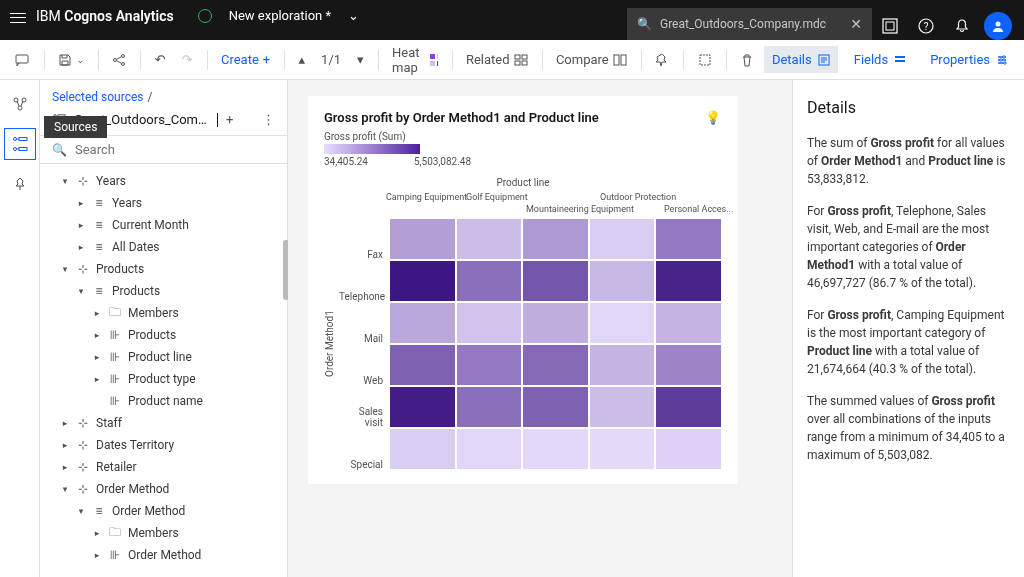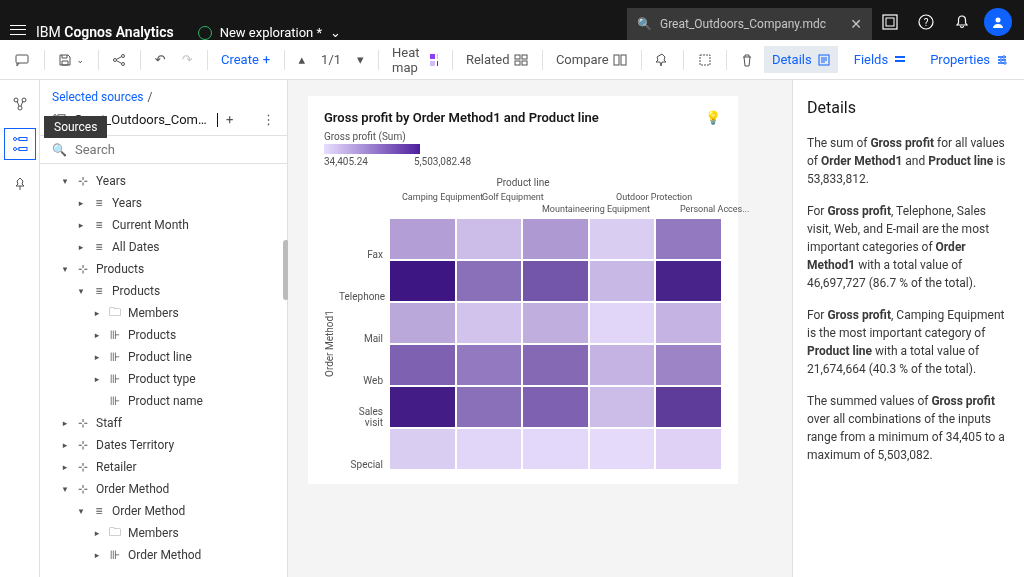--- a/index.html
+++ b/index.html
@@ -1,22 +1,22 @@
 <!DOCTYPE html>
 <html><head>
 <meta charset="utf-8">
 <style>
 *{box-sizing:border-box;margin:0;padding:0;font-family:-apple-system,BlinkMacSystemFont,"Segoe UI",Roboto,Arial,sans-serif}
 body{width:1024px;height:577px;overflow:hidden;background:#f4f4f4;font-size:12px;color:#161616}
-.topbar{height:40px;background:#161616;color:#fff;display:flex;align-items:flex-end;padding:0 8px}
+.topbar{height:40px;background:#161616;color:#fff;display:flex;align-items:flex-start;padding:8px 8px}
 .hamburger{width:20px;height:20px;display:flex;flex-direction:column;justify-content:space-around;padding:3px 2px;margin-right:8px}
 .hamburger span{height:1px;background:#fff}
 .brand{font-size:14px;margin-right:24px}
 .brand b{font-weight:600}
-.exploration{display:flex;align-items:center;gap:8px;font-size:13px}
+.exploration{display:flex;align-items:center;gap:17px;font-size:13px}
 .globe{width:14px;height:14px;border:1.5px solid #29b765;border-radius:50%}
 .topbar .spacer{flex:1}
 .searchbox{width:245px;height:32px;background:#393939;display:flex;align-items:center;padding:0 10px;color:#c6c6c6;gap:8px}
 .searchbox .x{margin-left:auto;font-size:14px}
 .icobtn{width:36px;height:36px;display:flex;align-items:center;justify-content:center;color:#fff}
 .avatar{width:28px;height:28px;border-radius:50%;background:#0f62fe;display:flex;align-items:center;justify-content:center}
 .toolbar{height:40px;background:#fff;border-bottom:1px solid #e0e0e0;display:flex;align-items:center;padding:0 8px;gap:4px;font-size:13px;color:#525252}
 .tb{padding:4px 6px;display:flex;align-items:center;gap:4px}
 .tbsep{width:1px;height:20px;background:#e0e0e0;margin:0 4px}
 .create{color:#0f62fe}
@@ -43,21 +43,21 @@
 .nicon{width:14px;height:14px;display:inline-flex;align-items:center;justify-content:center;color:#525252}
 .ind1{padding-left:20px}.ind2{padding-left:36px}.ind3{padding-left:52px}
 .canvas{flex:1;background:#f4f4f4;padding:16px 20px;overflow:auto;position:relative}
 .card{background:#fff;padding:14px 16px;width:430px}
 .ctitle{font-size:13px;font-weight:600;margin-bottom:6px;display:flex;align-items:center}
 .bulb{margin-left:auto;color:#a8a8a8}
 .legend{font-size:10px;color:#525252;margin-bottom:2px}
 .grad{width:96px;height:10px;background:linear-gradient(to right,#e8deff,#4e1f9e);margin-bottom:2px}
 .legvals{font-size:10px;color:#525252;display:flex;gap:46px;margin-bottom:10px}
 .plline{text-align:center;font-size:10px;color:#525252;margin-bottom:4px}
-.colhdrs{display:flex;margin-left:78px;font-size:9px;color:#525252;position:relative;height:26px}
+.colhdrs{display:flex;margin-left:62px;font-size:9px;color:#525252;position:relative;height:26px}
 .colhdrs .ch{position:absolute;white-space:nowrap}
 .heatgrid{display:flex}
 .ylab{writing-mode:vertical-rl;transform:rotate(180deg);font-size:10px;color:#525252;text-align:center;margin-right:4px}
 .rows{flex:1}
 .hrow{display:flex;align-items:flex-end;height:42px}
 .rlab{width:50px;text-align:right;font-size:10px;color:#525252;padding-right:6px}
 .cells{display:flex;flex:1}
 .cell{flex:1;height:42px;border:1px solid #fff}
 .details{width:232px;background:#fff;border-left:1px solid #e0e0e0;padding:16px 14px;font-size:12px;color:#393939;line-height:1.5;overflow-y:auto}
 .details h3{font-size:16px;font-weight:400;margin-bottom:14px;color:#161616}

